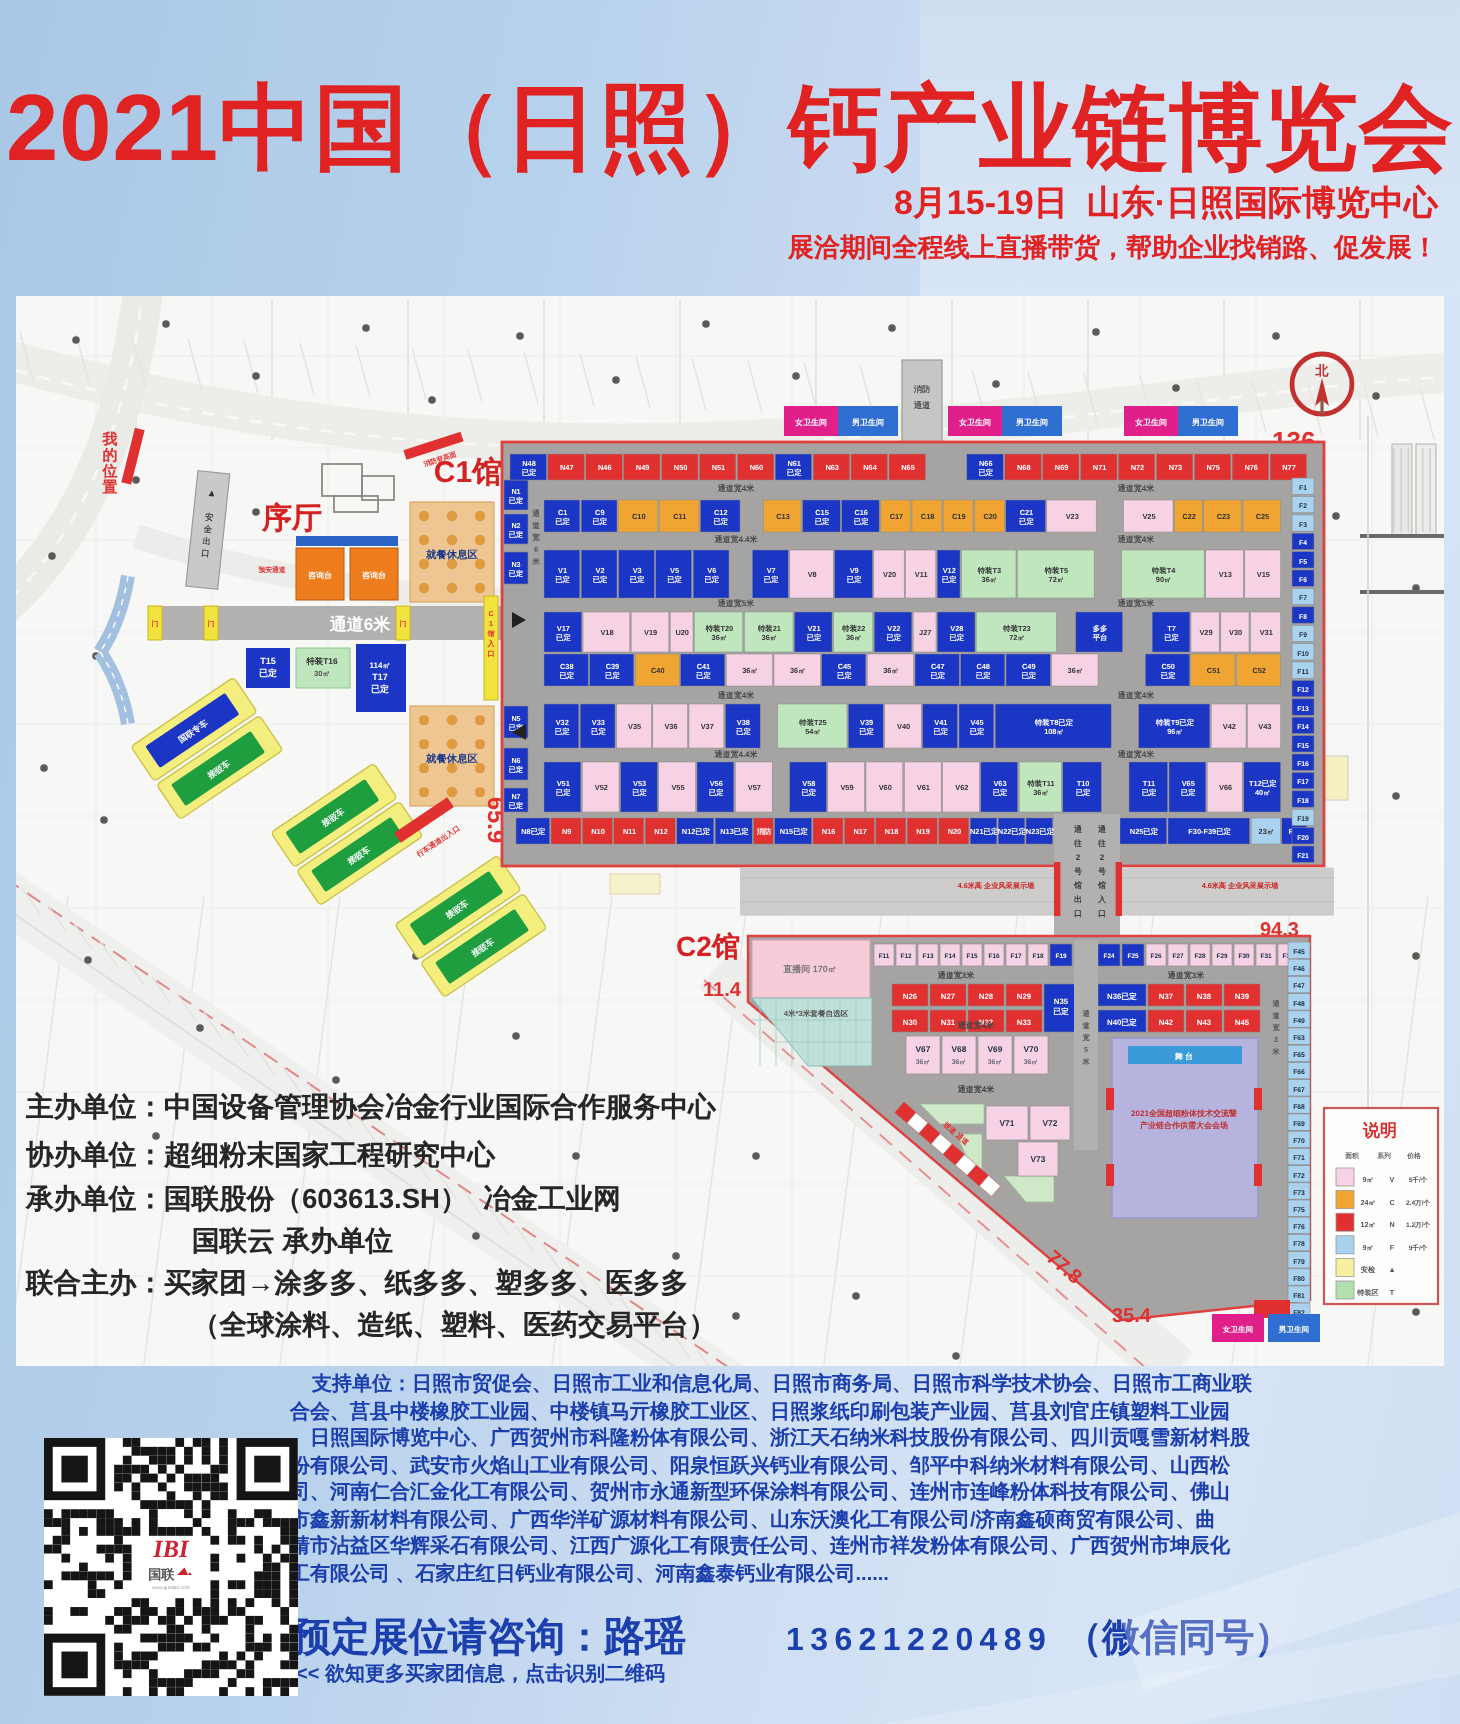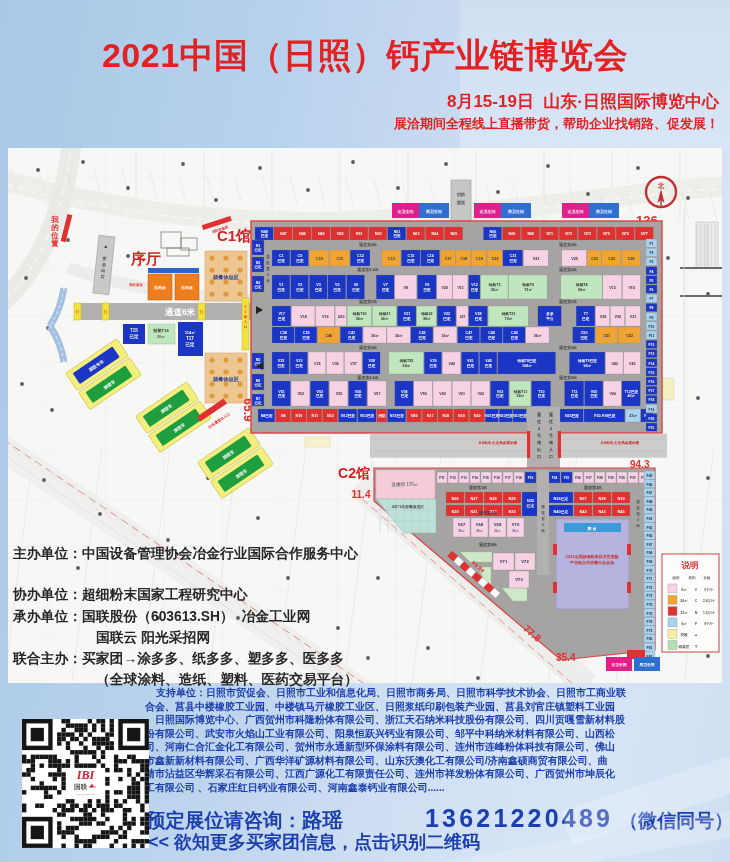--- a/index.html
+++ b/index.html
@@ -8,21 +8,21 @@
   .page { position:relative; width:730px; height:862px;
     background:linear-gradient(102deg,#a9c8e6 0%,#b6d1ec 30%,#c3d7ef 46%,#cfdff3 60%,#d6e4f6 82%,#cfdef2 100%); }
   .abs { position:absolute; }
 </style>
 </head>
 <body>
 <div class="page">
 
   <div class="abs" style="left:460px;top:0;width:270px;height:148px;background:linear-gradient(180deg,#cfdff2,#d8e5f6);"></div>
 
-  <div class="abs" style="left:0;top:33px;width:730px;text-align:center;font-size:34px;font-weight:bold;color:#e02222;letter-spacing:0.5px;">2021中国（日照）钙产业链博览会</div>
+  <div class="abs" style="left:0;top:33px;width:730px;text-align:center;font-size:47px;font-weight:bold;color:#e02222;letter-spacing:0.5px;">2021中国（日照）钙产业链博览会</div>
 
   <div class="abs" style="right:11px;top:90px;font-size:17px;font-weight:bold;color:#e02222;">8月15-19日&nbsp; 山东·日照国际博览中心</div>
 
   <div class="abs" style="right:11px;top:115px;font-size:13px;font-weight:bold;color:#e02222;">展洽期间全程线上直播带货，帮助企业找销路、促发展！</div>
 
   <div class="abs" style="left:8px;top:148px;width:714px;height:535px;background:#f7f7f5;">
     <svg width="714" height="535" viewBox="0 0 714 535">
 
 <g>
 <line x1="0" y1="30" x2="714" y2="30" stroke="#ededeb" stroke-width="0.6"></line>
@@ -1158,41 +1158,41 @@
 <rect x="660" y="492.50000000000006" width="9" height="9" fill="#b2dfae" stroke="#999" stroke-width="0.4"></rect>
 <text x="676" y="499.50000000000006" font-size="3.6" fill="#555" text-anchor="middle" font-weight="bold" font-family="&quot;Liberation Sans&quot;, sans-serif">特装区</text>
 <text x="688" y="499.50000000000006" font-size="3.6" fill="#555" text-anchor="middle" font-weight="bold" font-family="&quot;Liberation Sans&quot;, sans-serif">T</text>
 <text x="701" y="499.50000000000006" font-size="3.3" fill="#555" text-anchor="middle" font-weight="bold" font-family="&quot;Liberation Sans&quot;, sans-serif"></text>
 </g>
     </svg>
   </div>
 
   <div class="abs" style="left:13px;top:543px;width:430px;font-size:13.8px;font-weight:bold;color:#262626;line-height:21.3px;white-space:nowrap;">
     <div>主办单位：中国设备管理协会冶金行业国际合作服务中心</div>
-    <div style="margin-top:20px;">协办单位：超细粉末国家工程研究中心</div>
+    <div style="margin-top:3px;">协办单位：超细粉末国家工程研究中心</div>
     <div>承办单位：国联股份（603613.SH）&nbsp; 冶金工业网</div>
-    <div style="padding-left:83px;">国联云 阳光采招网</div>
+    <div style="padding-left:83px;">国联云 承办单位</div>
     <div>联合主办：买家团→涂多多、纸多多、塑多多、医多多</div>
     <div style="padding-left:83px;">（全球涂料、造纸、塑料、医药交易平台）</div>
   </div>
 
   <div class="abs" style="left:145px;top:686px;width:585px;font-size:10px;font-weight:bold;color:#1c3fae;line-height:13.55px;white-space:nowrap;">
     <div style="padding-left:11px;">支持单位：日照市贸促会、日照市工业和信息化局、日照市商务局、日照市科学技术协会、日照市工商业联</div>
     <div>合会、莒县中楼橡胶工业园、中楼镇马亓橡胶工业区、日照浆纸印刷包装产业园、莒县刘官庄镇塑料工业园</div>
     <div>、日照国际博览中心、广西贺州市科隆粉体有限公司、浙江天石纳米科技股份有限公司、四川贡嘎雪新材料股</div>
     <div>份有限公司、武安市火焰山工业有限公司、阳泉恒跃兴钙业有限公司、邹平中科纳米材料有限公司、山西松</div>
     <div>司、河南仁合汇金化工有限公司、贺州市永通新型环保涂料有限公司、连州市连峰粉体科技有限公司、佛山</div>
     <div>市鑫新新材料有限公司、广西华洋矿源材料有限公司、山东沃澳化工有限公司/济南鑫硕商贸有限公司、曲</div>
     <div>靖市沾益区华辉采石有限公司、江西广源化工有限责任公司、连州市祥发粉体有限公司、广西贺州市坤辰化</div>
     <div>工有限公司 、石家庄红日钙业有限公司、河南鑫泰钙业有限公司......</div>
   </div>
 
-  <div class="abs" style="left:146px;top:804px;font-size:19.5px;font-weight:bold;color:#1c3fae;white-space:nowrap;">预定展位请咨询：<span style="font-size:20.5px;">路瑶</span><span style="display:inline-block;width:50px;"></span><span style="font-size:25px;letter-spacing:3.2px;margin-left:32px;">13621220489</span><span style="display:inline-block;width:6px;"></span><span style="font-size:19px;">（微信同号）</span></div>
-
-  <div class="abs" style="left:148px;top:830px;font-size:18px;font-weight:bold;color:#1c3fae;">&lt;&lt; 欲知更多买家团信息，点击识别二维码</div>
+  <div class="abs" style="left:146px;top:804px;font-size:19.5px;font-weight:bold;color:#1c3fae;white-space:nowrap;">预定展位请咨询：<span style="font-size:20.5px;">路瑶</span><span style="display:inline-block;width:50px;"></span><span style="font-size:16px;letter-spacing:3.2px;">13621220489</span><span style="display:inline-block;width:6px;"></span><span style="font-size:19px;">（微信同号）</span></div>
+
+  <div class="abs" style="left:148px;top:830px;font-size:10px;font-weight:bold;color:#1c3fae;">&lt;&lt; 欲知更多买家团信息，点击识别二维码</div>
 
   <div class="abs" style="left:560px;top:770px;width:260px;height:36px;background:rgba(255,255,255,0.25);transform:rotate(-18deg);"></div>
 
   <div class="abs" style="left:430px;top:835px;width:330px;height:26px;background:rgba(255,255,255,0.2);transform:rotate(-10deg);"></div>
 
   <div class="abs" style="left:22px;top:719px;width:127px;height:129px;background:#fff;">
     <svg width="127" height="129" viewBox="0 0 125.3 125.3" preserveAspectRatio="none">
 <rect x="0" y="0" width="125.3" height="125.3" fill="#fff"></rect>
 <rect x="38.9" y="0.0" width="4.3" height="4.3" fill="#151515"></rect>
 <rect x="43.2" y="0.0" width="4.3" height="4.3" fill="#151515"></rect>

